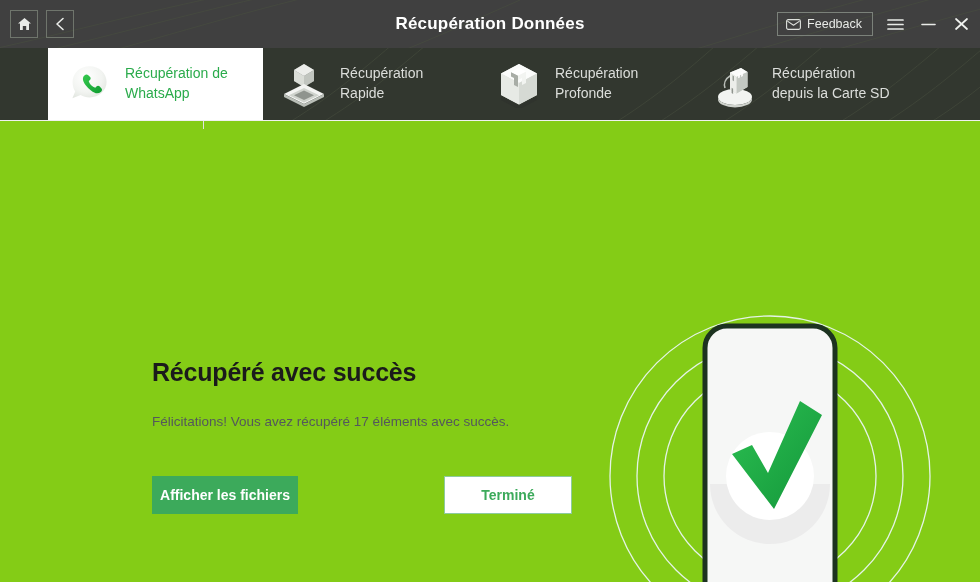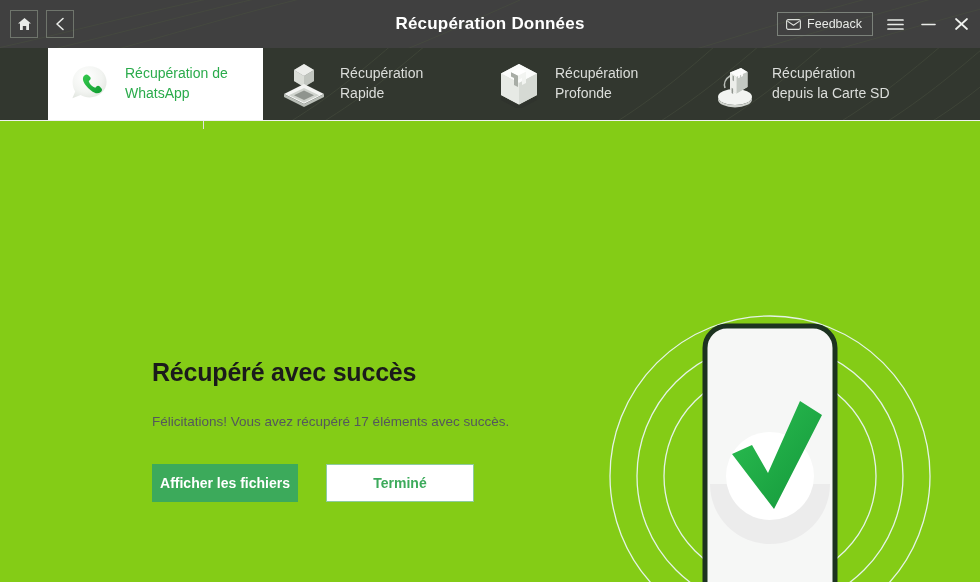--- a/index.html
+++ b/index.html
@@ -96,31 +96,31 @@
   }
 
   .textblock { position: absolute; left: 152px; top: 238px; width: 420px; }
   .headline {
     font-size: 25px; font-weight: bold; color: #1b1b1b;
     letter-spacing: -.2px;
   }
   .subline {
     margin-top: 26px; font-size: 13.5px; color: #54585c; line-height: 1.4;
   }
-  .buttons { margin-top: 32px; display: flex; gap: 28px; }
+  .buttons { margin-top: 44px; display: flex; gap: 28px; justify-content: space-between; }
   .btn {
     height: 38px; display: flex; align-items: center; justify-content: center;
     font-size: 14px; font-weight: bold; cursor: pointer;
     font-family: "Liberation Sans", sans-serif;
   }
   .btn-primary {
     width: 146px; background: #3caa5b; color: #ffffff; border: 1px solid #3caa5b;
   }
   .btn-secondary {
-    width: 148px; background: #ffffff; color: #3caa5b; border: 1px solid #8dcb9e;
+    width: 128px; background: #ffffff; color: #3caa5b; border: 1px solid #8dcb9e;
   }
 
   .illustration {
     position: absolute; left: 604px; top: 190px;
     width: 332px; height: 332px;
   }
 </style>
 </head>
 <body>
 

